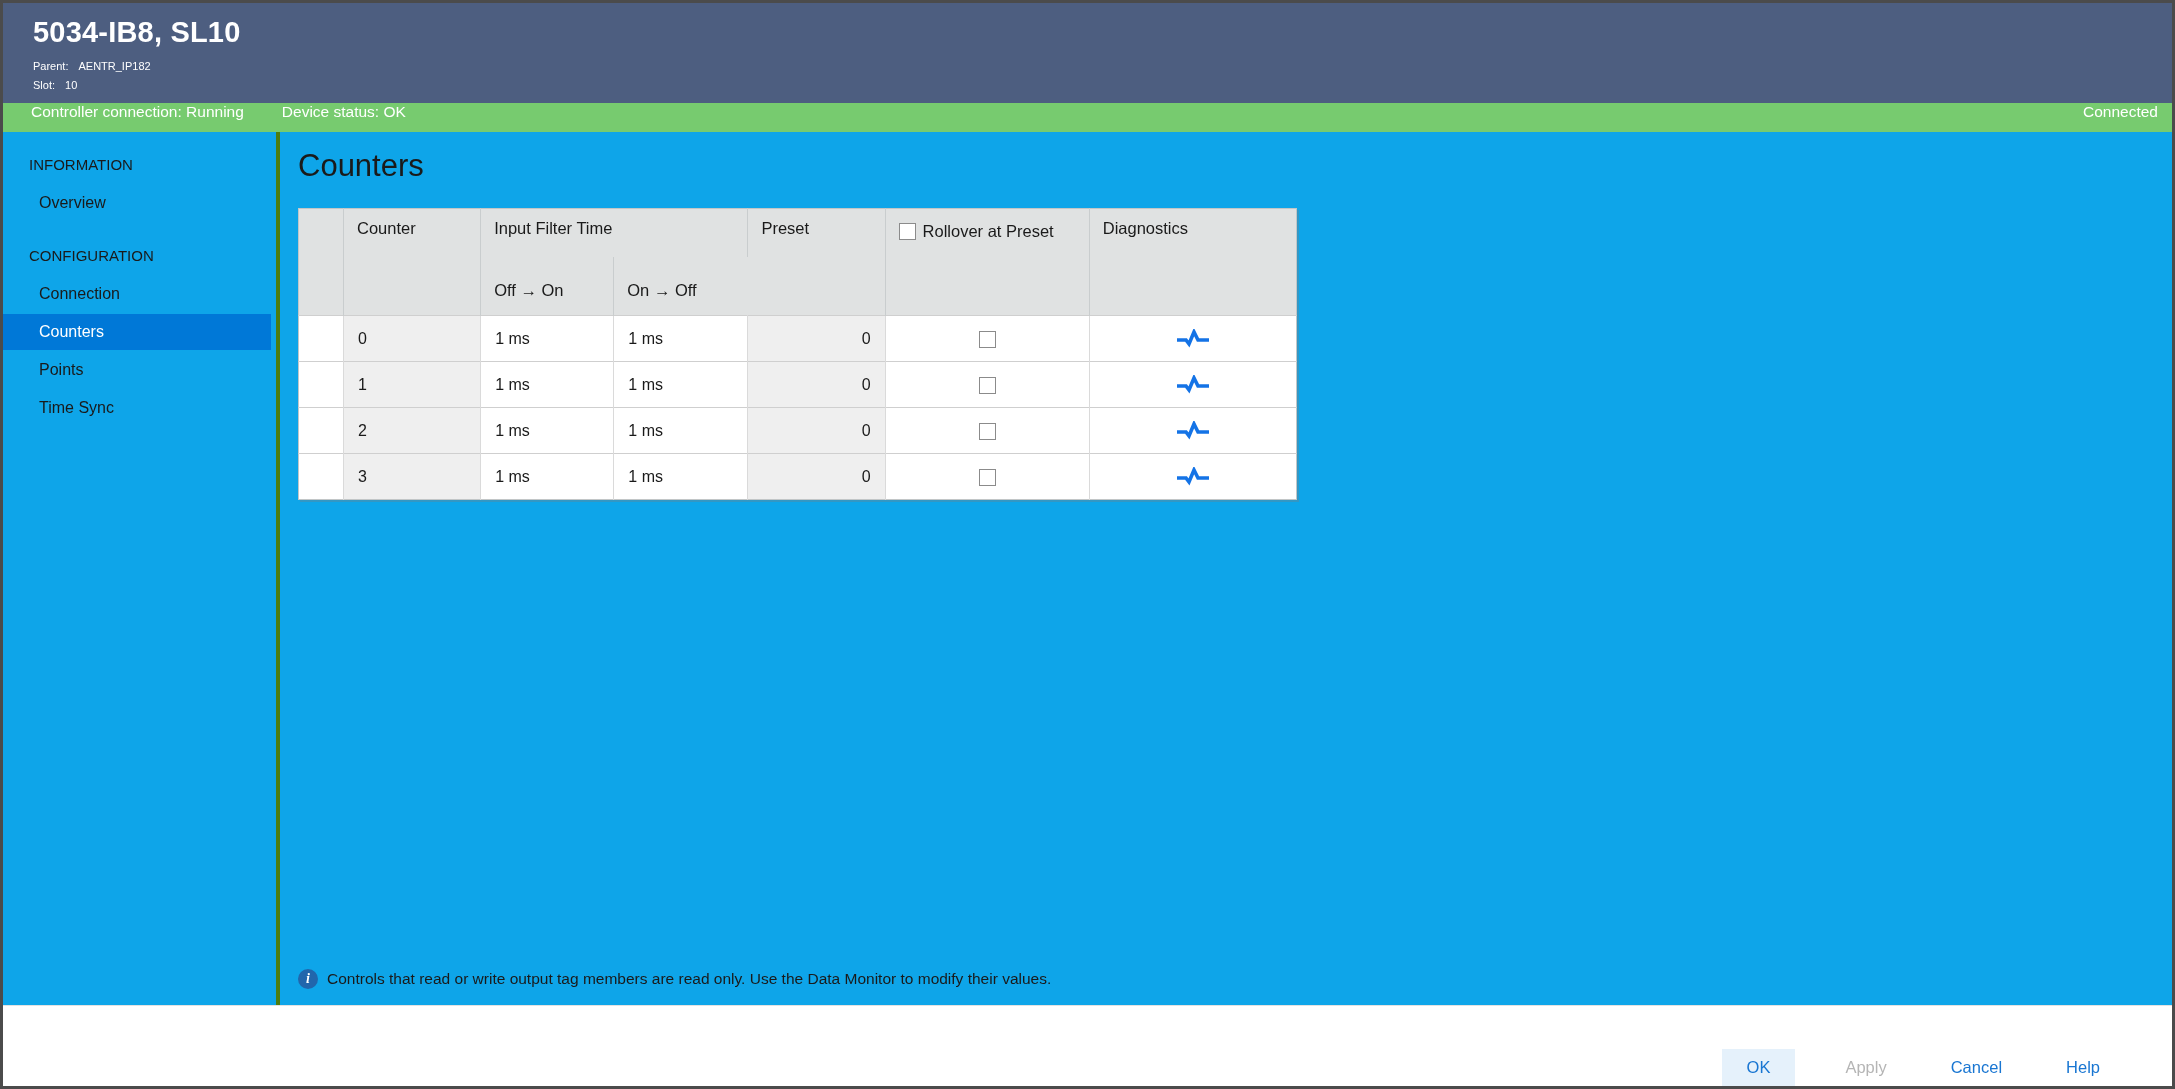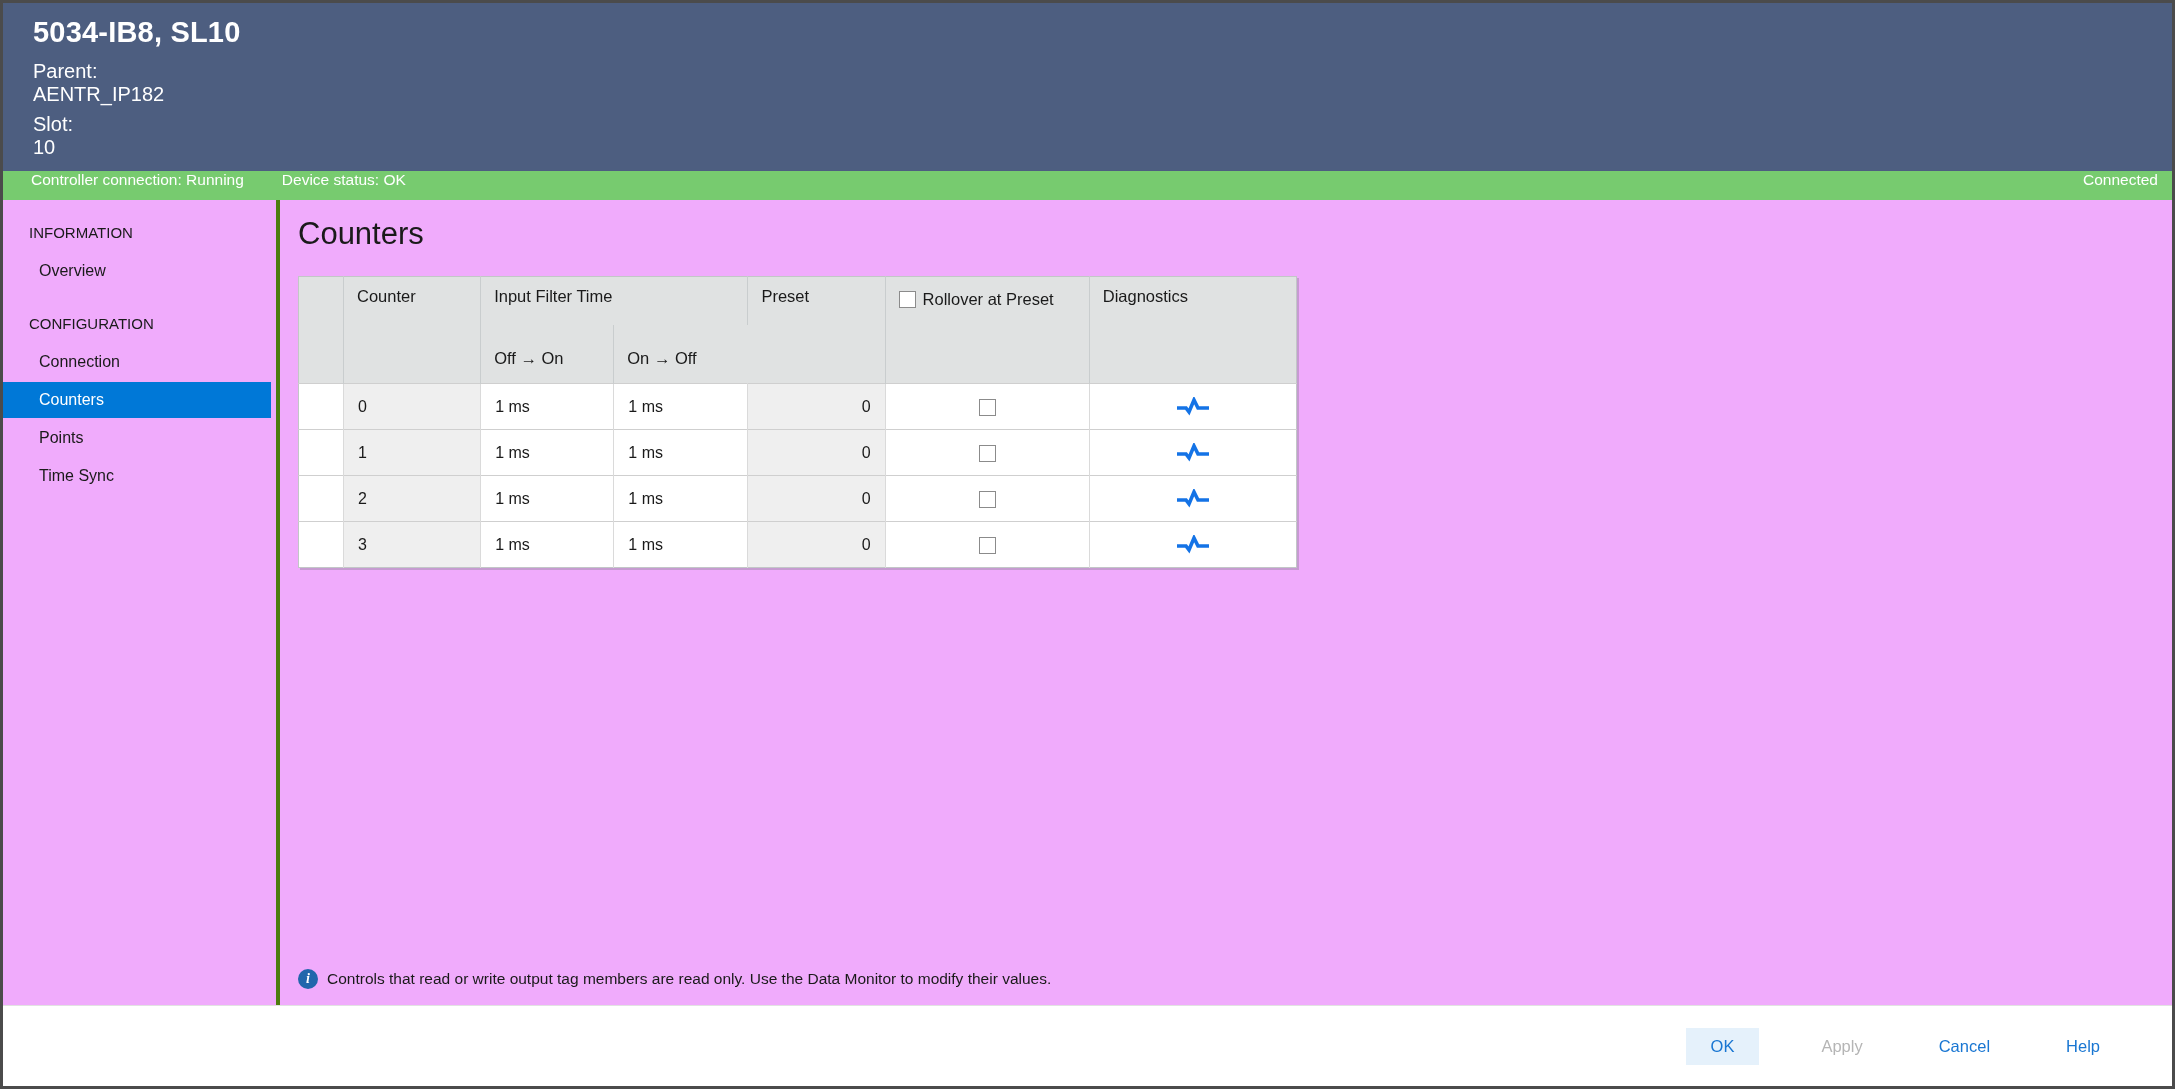--- a/index.html
+++ b/index.html
@@ -1,27 +1,27 @@
 <!DOCTYPE html>
 <html><head>
 <meta charset="utf-8">
 <style>
   * { margin:0; padding:0; box-sizing:border-box; }
   html,body { width:2175px; height:1089px; background:#fff; font-family:"Liberation Sans", sans-serif; }
   .window {
     width:2175px; height:1089px;
     border:3px solid #4b4b4b;
     display:flex; flex-direction:column;
-    background:#f0abfc;
+    background:#0ea5e9;
   }
 
   
   .titlebar { background:#4d5e80; color:#fff; padding:13px 0 12px 30px; flex:0 0 auto; }
   .titlebar .title { font-size:29px; font-weight:bold; letter-spacing:.2px; }
-  .titlebar .meta { font-size:20px; margin-top:11px; display:flex;flex-direction:column; }
+  .titlebar .meta { font-size:11px; margin-top:11px; display:flex; }
   .titlebar .meta + .meta { margin-top:7px; }
   .titlebar .meta .lbl { margin-right:10px; }
 
   
   .statusbar { background:#77cb6f; color:#fff; height:29px; display:flex; align-items:flex-start;
                padding:0 14px 0 28px; font-size:15.5px; flex:0 0 auto; }
   .statusbar .left { display:flex; gap:38px; }
   .statusbar .right { margin-left:auto; }
 
   
@@ -69,22 +69,22 @@
   .diag-svg { display:inline-block; vertical-align:middle; }
 
   
   .note { margin-top:auto; margin-bottom:16px; display:flex; align-items:center; gap:9px; }
   .info-icon { width:20px; height:20px; border-radius:50%; background:#2166ac; color:#fff;
     font-family:"Liberation Serif", serif; font-style:italic; font-weight:bold; font-size:14px;
     display:flex; align-items:center; justify-content:center; flex:0 0 auto; }
   .note-text { font-size:15.5px; color:#1a1a1a; }
 
   
-  .footer { flex:0 0 81px; border-top:1px solid #e2e2e2; display:flex; align-items:center;
-            justify-content:flex-end; padding-right:58px; gap:48px; background:#fff; }
+  .footer { flex:0 0 81px; border-top:1px solid #e2e2e2; display:flex; align-items:flex-end;
+            justify-content:flex-end; padding-right:58px; gap:36px; background:#fff; }
   .footer button { font-family:inherit; font-size:16.5px; border:none; background:transparent;
                    color:#1976d2; cursor:pointer; padding:9px 14px; }
   .footer button.primary { background:#e5f1fb; padding:9px 25px; }
   .footer button:disabled { color:#b5b5b5; cursor:default; }
 </style>
 </head>
 <body>
 
 <div class="window">
 

